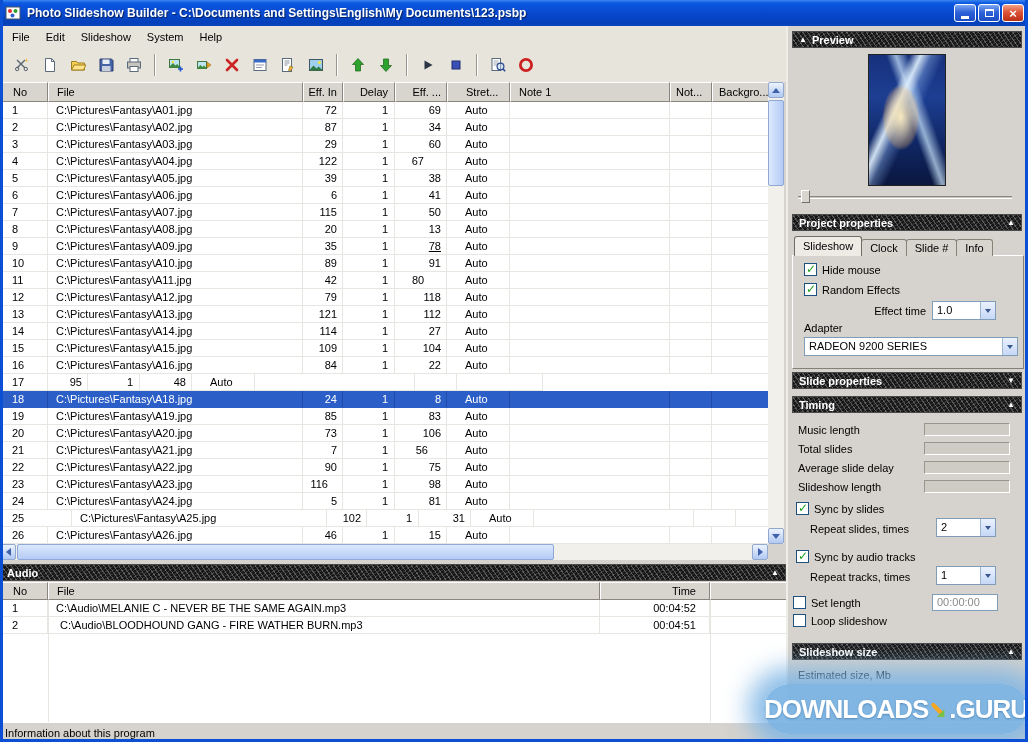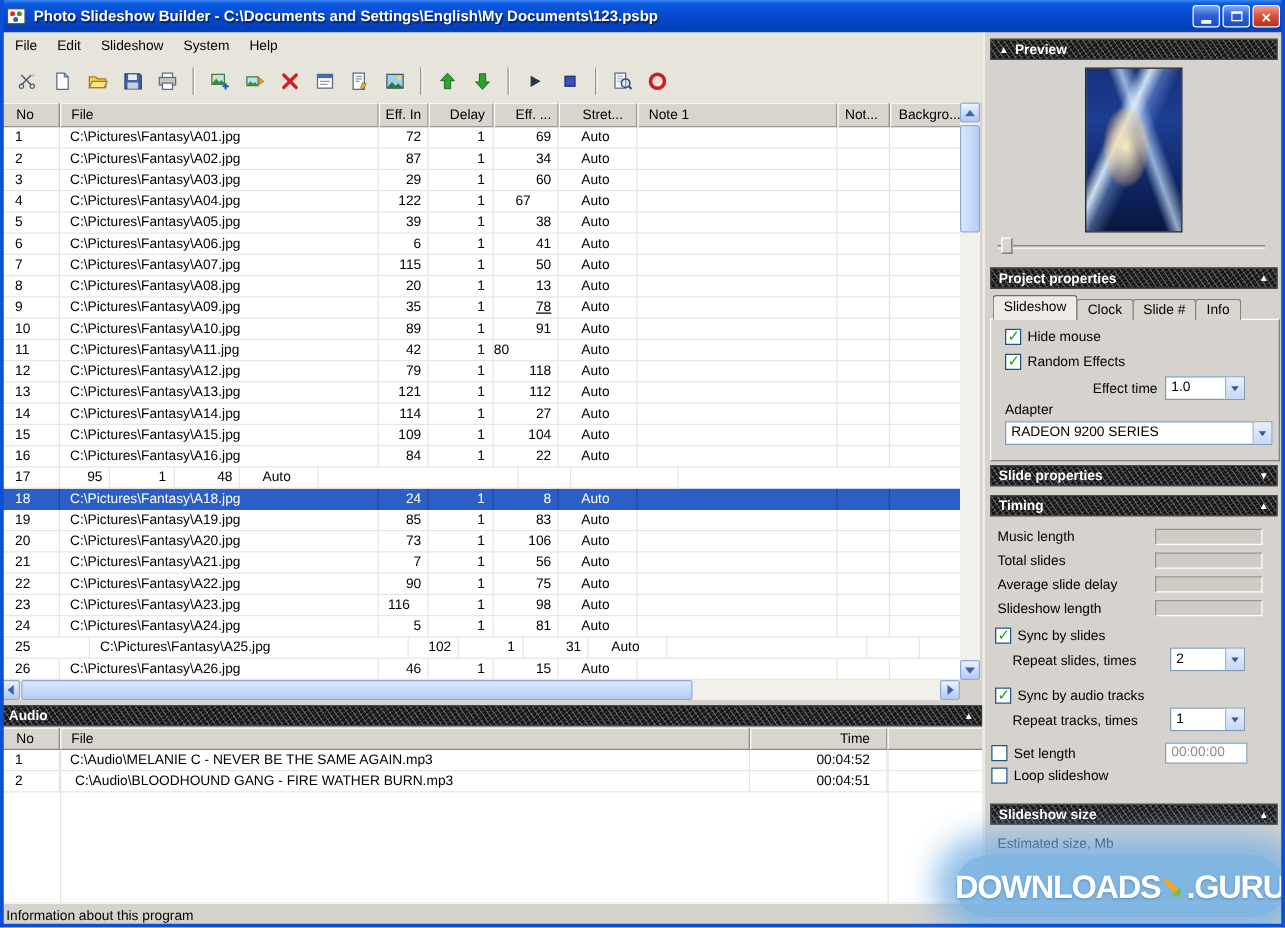--- a/index.html
+++ b/index.html
@@ -277,21 +277,21 @@
         <div class="td" style="width: 63px; padding-left: 18px;">Auto</div>
         <div class="td" style="width: 160px; padding-left: 8px;"></div>
         <div class="td" style="width: 42px; padding-left: 5px;"></div>
         <div class="td" style="width: 86px; padding-left: 6px;"></div>
       </div>
       <div class="tr">
         <div class="td" style="width: 48px; padding-left: 12px;">4</div>
         <div class="td" style="width: 255px; padding-left: 8px;">C:\Pictures\Fantasy\A04.jpg</div>
         <div class="td" style="width: 40px; text-align: right; padding-right: 5px;">122</div>
         <div class="td" style="width: 52px; text-align: right; padding-right: 6px;">1</div>
-        <div class="td" style="width: 52px; text-align: center; padding-right: 4px;">67</div>
+        <div class="td" style="width: 52px; text-align: right; padding-right: 22px;">67</div>
         <div class="td" style="width: 63px; padding-left: 18px;">Auto</div>
         <div class="td" style="width: 160px; padding-left: 8px;"></div>
         <div class="td" style="width: 42px; padding-left: 5px;"></div>
         <div class="td" style="width: 86px; padding-left: 6px;"></div>
       </div>
       <div class="tr">
         <div class="td" style="width: 48px; padding-left: 12px;">5</div>
         <div class="td" style="width: 255px; padding-left: 8px;">C:\Pictures\Fantasy\A05.jpg</div>
         <div class="td" style="width: 40px; text-align: right; padding-right: 5px;">39</div>
         <div class="td" style="width: 52px; text-align: right; padding-right: 6px;">1</div>
@@ -354,21 +354,21 @@
         <div class="td" style="width: 63px; padding-left: 18px;">Auto</div>
         <div class="td" style="width: 160px; padding-left: 8px;"></div>
         <div class="td" style="width: 42px; padding-left: 5px;"></div>
         <div class="td" style="width: 86px; padding-left: 6px;"></div>
       </div>
       <div class="tr">
         <div class="td" style="width: 48px; padding-left: 12px;">11</div>
         <div class="td" style="width: 255px; padding-left: 8px;">C:\Pictures\Fantasy\A11.jpg</div>
         <div class="td" style="width: 40px; text-align: right; padding-right: 5px;">42</div>
         <div class="td" style="width: 52px; text-align: right; padding-right: 6px;">1</div>
-        <div class="td" style="width: 52px; text-align: left; padding-right: 5px;">80</div>
+        <div class="td" style="width: 52px; text-align: center; padding-right: 5px;">80</div>
         <div class="td" style="width: 63px; padding-left: 18px;">Auto</div>
         <div class="td" style="width: 160px; padding-left: 8px;"></div>
         <div class="td" style="width: 42px; padding-left: 5px;"></div>
         <div class="td" style="width: 86px; padding-left: 6px;"></div>
       </div>
       <div class="tr">
         <div class="td" style="width: 48px; padding-left: 12px;">12</div>
         <div class="td" style="width: 255px; padding-left: 8px;">C:\Pictures\Fantasy\A12.jpg</div>
         <div class="td" style="width: 40px; text-align: right; padding-right: 5px;">79</div>
         <div class="td" style="width: 52px; text-align: right; padding-right: 6px;">1</div>
@@ -463,21 +463,21 @@
         <div class="td" style="width: 63px; padding-left: 18px;">Auto</div>
         <div class="td" style="width: 160px; padding-left: 8px;"></div>
         <div class="td" style="width: 42px; padding-left: 5px;"></div>
         <div class="td" style="width: 86px; padding-left: 6px;"></div>
       </div>
       <div class="tr">
         <div class="td" style="width: 48px; padding-left: 12px;">21</div>
         <div class="td" style="width: 255px; padding-left: 8px;">C:\Pictures\Fantasy\A21.jpg</div>
         <div class="td" style="width: 40px; text-align: right; padding-right: 5px;">7</div>
         <div class="td" style="width: 52px; text-align: right; padding-right: 6px;">1</div>
-        <div class="td" style="width: 52px; text-align: right; padding-right: 5px;">56</div>
+        <div class="td" style="width: 52px; text-align: right; padding-right: 18px;">56</div>
         <div class="td" style="width: 63px; padding-left: 18px;">Auto</div>
         <div class="td" style="width: 160px; padding-left: 8px;"></div>
         <div class="td" style="width: 42px; padding-left: 5px;"></div>
         <div class="td" style="width: 86px; padding-left: 6px;"></div>
       </div>
       <div class="tr">
         <div class="td" style="width: 48px; padding-left: 12px;">22</div>
         <div class="td" style="width: 255px; padding-left: 8px;">C:\Pictures\Fantasy\A22.jpg</div>
         <div class="td" style="width: 40px; text-align: right; padding-right: 5px;">90</div>
         <div class="td" style="width: 52px; text-align: right; padding-right: 6px;">1</div>

